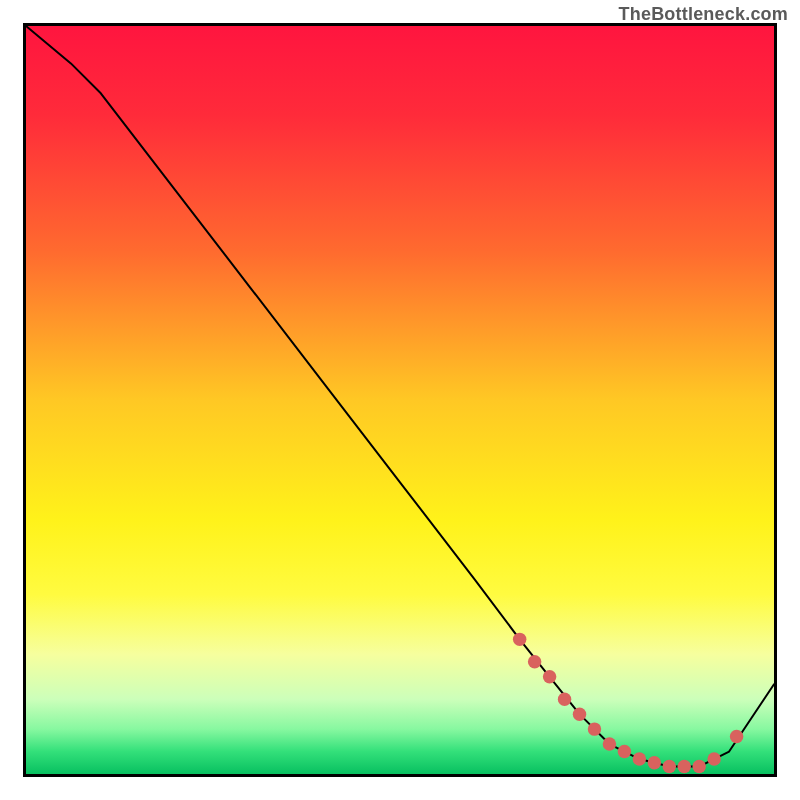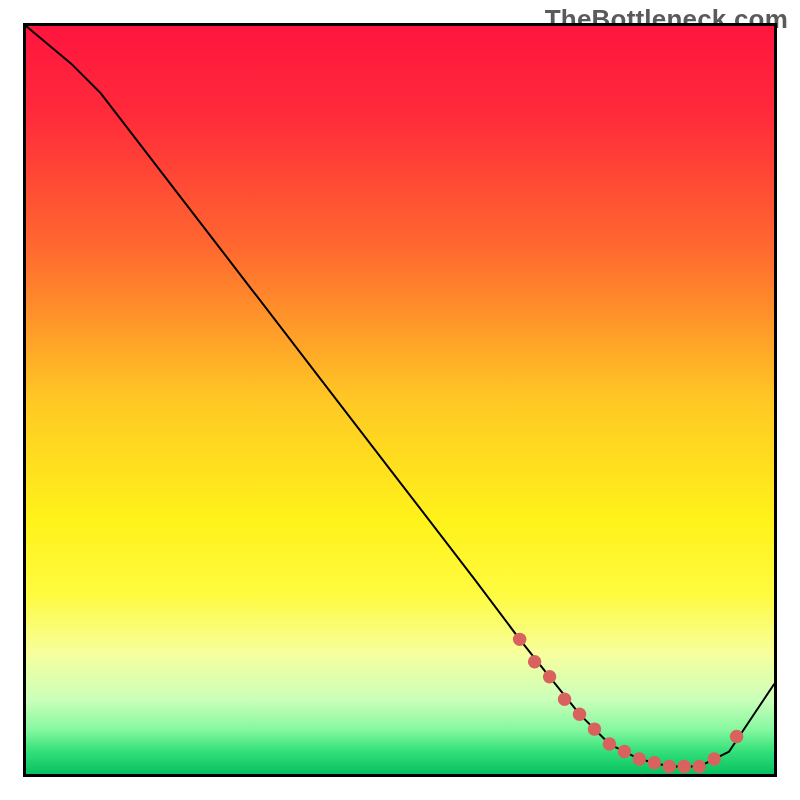--- a/index.html
+++ b/index.html
@@ -13,21 +13,21 @@
   }
   .canvas {
     position: relative;
     width: 800px;
     height: 800px;
   }
   .watermark {
     position: absolute;
     top: 4px;
     right: 12px;
-    font-size: 26px;
+    font-size: 18px;
     font-weight: 600;
     color: #5a5a5a;
     letter-spacing: 0.2px;
   }
   .plot-area {
     position: absolute;
     left: 23px;
     top: 23px;
     width: 754px;
     height: 754px;

